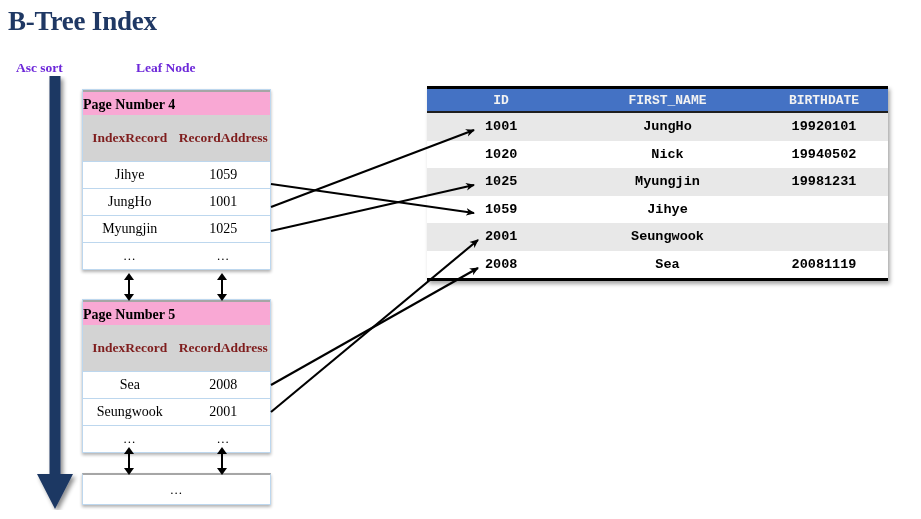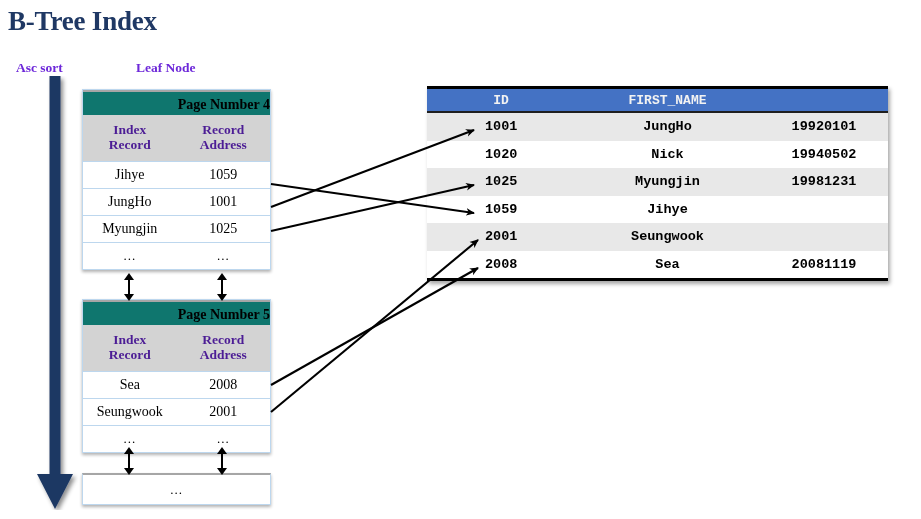--- a/index.html
+++ b/index.html
@@ -40,38 +40,38 @@
     left: 82px; width: 189px;
     border: 1px solid #BDD7EE;
     background: #fff;
     box-shadow: 0 2px 3px rgba(0,0,0,0.30);
   }
   #page-box-4 { top: 89px;  }
   #page-box-5 { top: 299px; }
 
   .page-title-bar {
     height: 25px; line-height: 25px;
-    background: #0f766e;
+    background: #f9a8d4;
     color: #000;
-    text-align: right;
+    text-align: left;
     font-family: "Liberation Serif", serif;
     font-size: 14px; font-weight: bold;
     border-top: 2px solid #A6A6A6;
   }
   .page-subhead {
     display: flex;
     background: #D3D3D3;
     height: 46px;
   }
   .page-subhead > div {
     flex: 1 1 50%;
-    display: flex; flex-direction: column;
+    display: flex; flex-direction: row;
     align-items: center; justify-content: center;
     font-family: "Liberation Serif", serif;
-    font-size: 13.5px; font-weight: bold; color: #4c1d95;
+    font-size: 13.5px; font-weight: bold; color: #7f1d1d;
     line-height: 1.08;
   }
   .idx-row {
     display: flex;
     height: 27px;
     border-top: 1px solid #BDD7EE;
   }
   .idx-row > div {
     flex: 1 1 50%;
     display: flex; align-items: center; justify-content: center;
@@ -229,20 +229,21 @@
   <svg class="dbl-arrow" style="left:215px; top:447px;" viewBox="0 0 14 28">
     <line x1="7" y1="5" x2="7" y2="23" stroke="#000" stroke-width="2"></line>
     <polygon points="7,0 12,7 2,7" fill="#000"></polygon>
     <polygon points="7,28 12,21 2,21" fill="#000"></polygon>
   </svg>
 
   <div id="data-table">
     <div class="dt-header">
       <div class="col-id" style="justify-content:center;padding-left:0;">ID</div>
       <div class="col-name">FIRST_NAME</div>
+      <div class="col-birth">BIRTHDATE</div>
     </div>
 
     <div class="dt-row odd">
       <div class="col-id">1001</div>
       <div class="col-name">JungHo</div>
       <div class="col-birth">19920101</div>
     </div>
     <div class="dt-row">
       <div class="col-id">1020</div>
       <div class="col-name">Nick</div>

